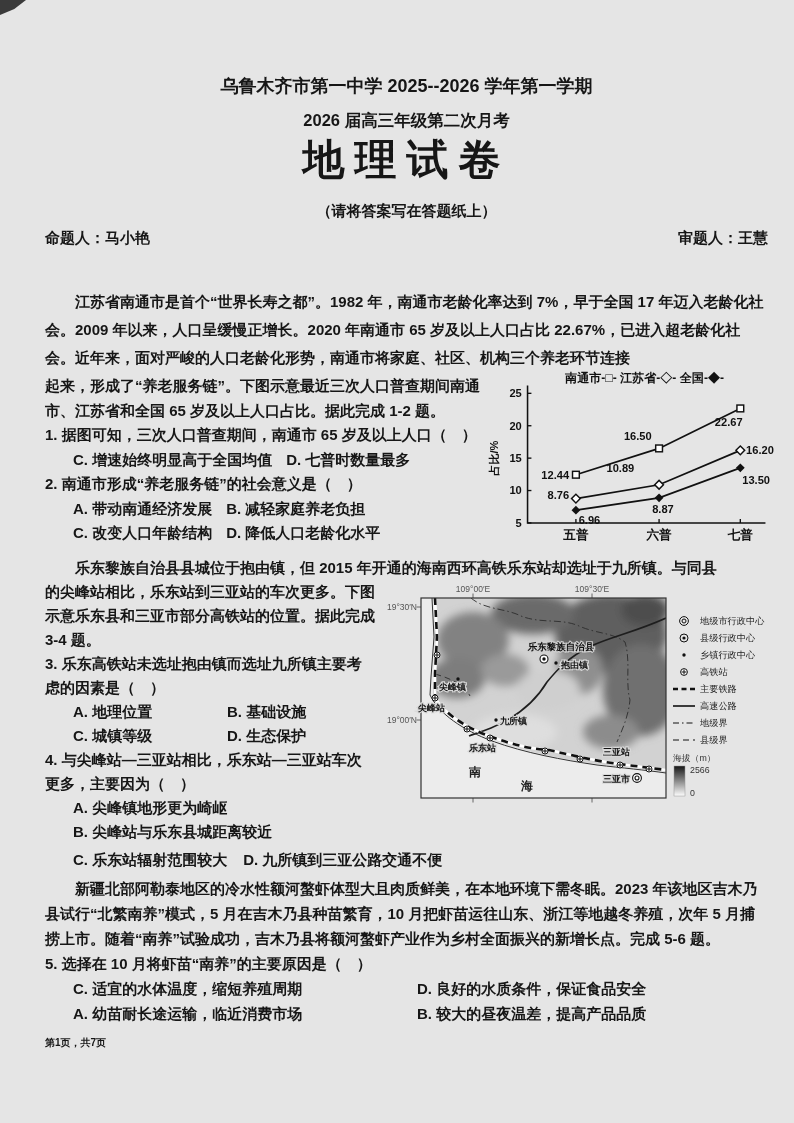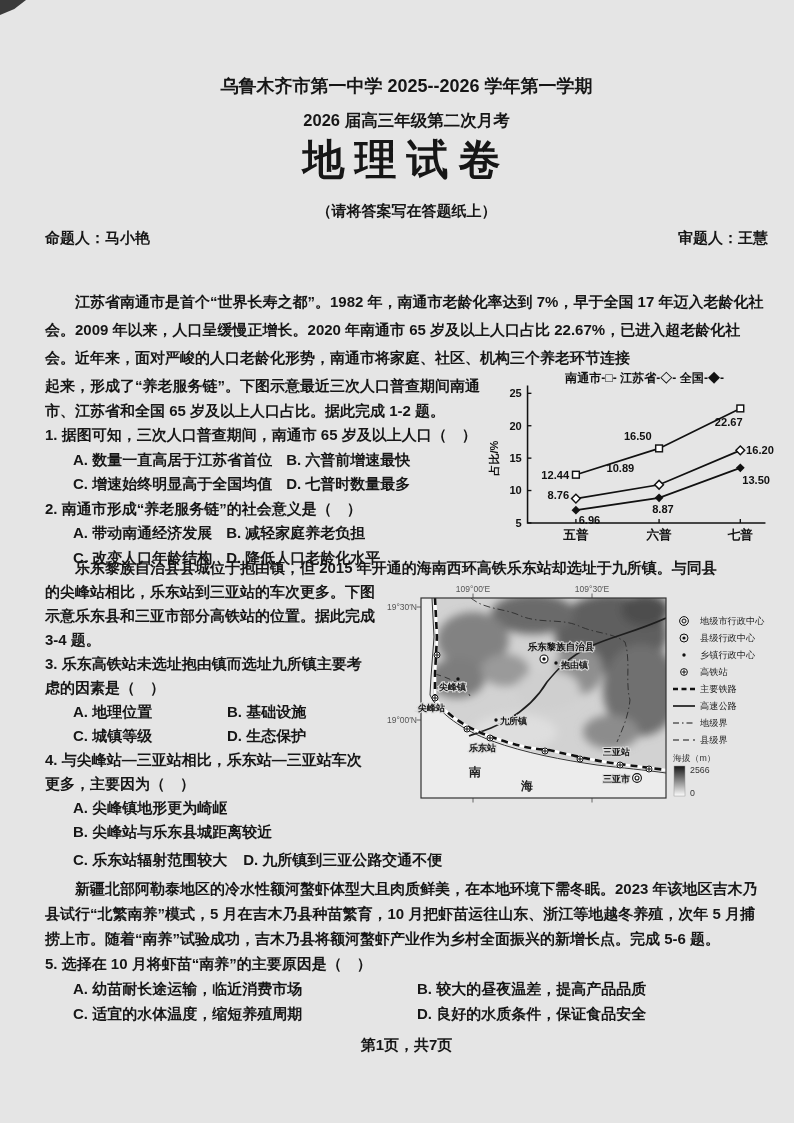--- a/index.html
+++ b/index.html
@@ -21,21 +21,21 @@
   .optrow span{display:inline-block;margin-right:14px;}
   .q34 .qline,.q34 .optrow{line-height:24px;}
   .q3row span:first-child{min-width:140px;}
   .q5row span:first-child{min-width:330px;}
   .row{display:flex;align-items:flex-start;}
   .q12-left{width:440px;}
   .chart-box{width:294px;margin-left:auto;margin-right:-11px;margin-top:-4px;}
   .q34{position:relative;}
   .q34-left{width:330px;}
   .map-box{position:absolute;top:26px;right:-10px;width:405px;}
-  .footer{text-align:center;font-size:15px;margin-top:10px;}
+  .footer{text-align:left;font-size:10px;margin-top:10px;}
   
   .ct{font:700 11.5px "Liberation Sans",sans-serif;fill:#111;}
   .cx{font:700 13px "Liberation Sans",sans-serif;fill:#111;}
   .cv{font:700 11.5px "Liberation Sans",sans-serif;fill:#111;}
   .cl{font:700 12.5px "Liberation Sans",sans-serif;fill:#111;}
   
   .ml{font:600 9px "Liberation Sans",sans-serif;fill:#111;paint-order:stroke;stroke:#d9d9d9;stroke-width:2.2px;}
   .mlb{font:600 9.5px "Liberation Sans",sans-serif;fill:#111;paint-order:stroke;stroke:#cfcfcf;stroke-width:2.2px;}
   .mc{font:500 8.5px "Liberation Sans",sans-serif;fill:#555;}
   .sea{font:600 12px "Liberation Sans",sans-serif;fill:#222;}
@@ -61,23 +61,20 @@
     </div>
   </div>
 
 
   <div class="blk para" style="top:288px;">江苏省南通市是首个“世界长寿之都”。1982 年，南通市老龄化率达到 7%，早于全国 17 年迈入老龄化社会。2009 年以来，人口呈缓慢正增长。2020 年南通市 65 岁及以上人口占比 22.67%，已进入超老龄化社会。近年来，面对严峻的人口老龄化形势，南通市将家庭、社区、机构三个养老环节连接</div>
 
   <div class="blk row" style="top:374px;">
     <div class="q12-left">
       <div class="qline">起来，形成了“养老服务链”。下图示意最近三次人口普查期间南通市、江苏省和全国 65 岁及以上人口占比。据此完成 1-2 题。</div>
       <div class="qline">1. 据图可知，三次人口普查期间，南通市 65 岁及以上人口（　）</div>
-      <div class="optrow">
-        <span>A. 数量一直高居于江苏省首位</span><span>B. 六普前增速最快</span>
-      </div>
       <div class="optrow">
         <span>C. 增速始终明显高于全国均值</span><span>D. 七普时数量最多</span>
       </div>
       <div class="qline">2. 南通市形成“养老服务链”的社会意义是（　）</div>
       <div class="optrow">
         <span>A. 带动南通经济发展</span><span>B. 减轻家庭养老负担</span>
       </div>
       <div class="optrow">
         <span>C. 改变人口年龄结构</span><span>D. 降低人口老龄化水平</span>
       </div>
@@ -296,20 +293,20 @@
   </div>
 
   <div class="blk optrow" style="top:848px;">
     <span style="margin-right:16px;">C. 乐东站辐射范围较大</span><span>D. 九所镇到三亚公路交通不便</span>
   </div>
 
   <div class="blk" style="top:876px;">
     <div class="para" style="line-height:25px;">新疆北部阿勒泰地区的冷水性额河螯虾体型大且肉质鲜美，在本地环境下需冬眠。2023 年该地区吉木乃县试行“北繁南养”模式，5 月在吉木乃县种苗繁育，10 月把虾苗运往山东、浙江等地越冬养殖，次年 5 月捕捞上市。随着“南养”试验成功，吉木乃县将额河螯虾产业作为乡村全面振兴的新增长点。完成 5-6 题。</div>
     <div class="qline" style="line-height:25px;">5. 选择在 10 月将虾苗“南养”的主要原因是（　）</div>
     <div class="optrow q5row" style="line-height:25px;">
+      <span>C. 适宜的水体温度，缩短养殖周期</span><span>D. 良好的水质条件，保证食品安全</span>
+    </div>
+    <div class="optrow q5row" style="line-height:25px;">
       <span>A. 幼苗耐长途运输，临近消费市场</span><span>B. 较大的昼夜温差，提高产品品质</span>
     </div>
-    <div class="optrow q5row" style="line-height:25px;">
-      <span>C. 适宜的水体温度，缩短养殖周期</span><span>D. 良好的水质条件，保证食品安全</span>
-    </div>
     <div class="footer">第1页，共7页</div>
   </div>
 </div>
 
 </body></html>

